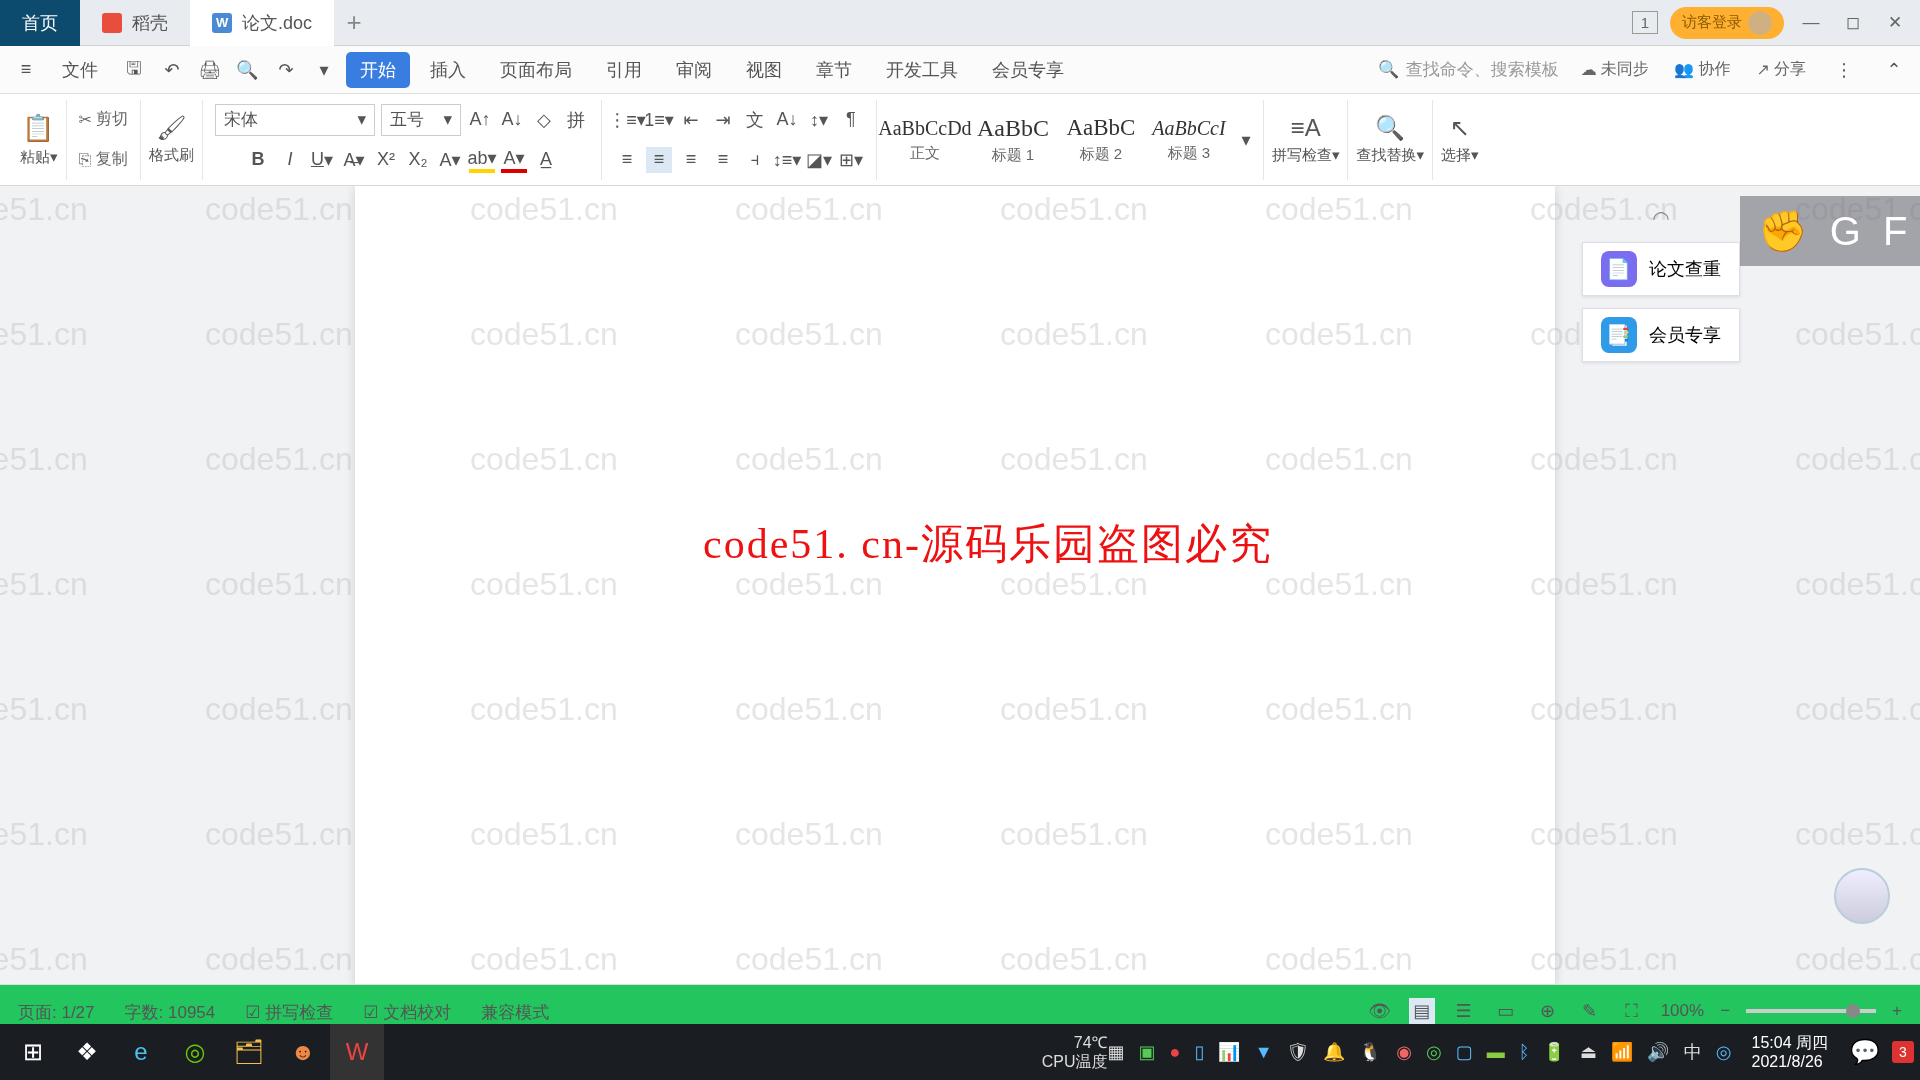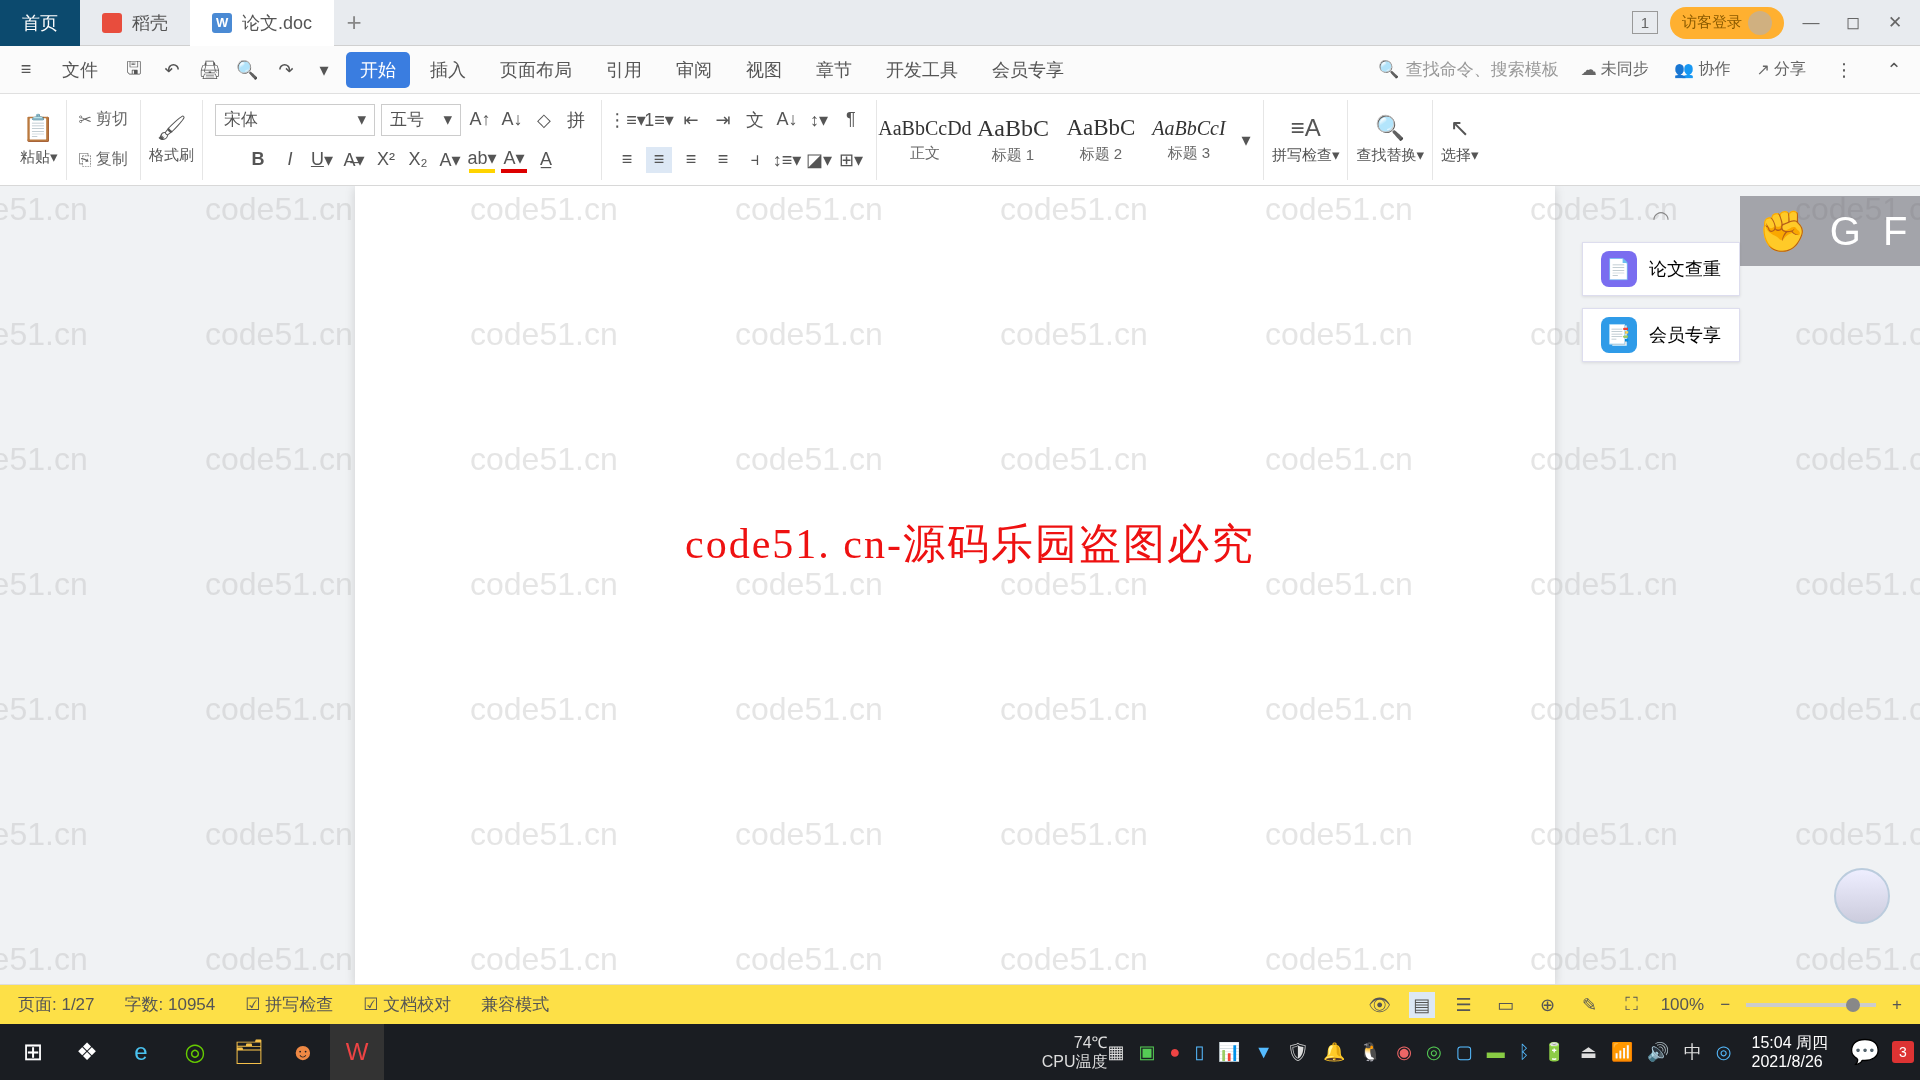--- a/index.html
+++ b/index.html
@@ -30,27 +30,27 @@
 .rib-btn{display:flex;align-items:center;gap:4px;font-size:16px;color:#666;padding:2px 4px;}
 .rib-large{display:flex;flex-direction:column;align-items:center;font-size:15px;color:#555;gap:4px;}
 .font-sel{border:1px solid #ccc;height:32px;padding:0 8px;font-size:17px;color:#555;display:flex;align-items:center;background:#fff;}
 .ico{width:26px;height:26px;display:flex;align-items:center;justify-content:center;font-size:18px;color:#555;}
 .style-item{width:88px;height:70px;display:flex;flex-direction:column;align-items:center;justify-content:center;border:1px solid transparent;}
 .style-prev{font-family:serif;font-size:20px;color:#333;}
 .style-name{font-size:15px;color:#666;margin-top:4px;}
 .doc-area{position:relative;height:calc(1080px - 46px - 48px - 92px - 40px - 56px);background:#f0f2f4;overflow:hidden;}
 .watermark{position:absolute;color:rgba(180,180,180,0.35);font-size:32px;pointer-events:none;}
 .page{position:absolute;left:355px;top:0;width:1200px;height:100%;background:#fff;box-shadow:0 2px 10px rgba(0,0,0,0.15);}
-.doc-text{position:absolute;left:330px;top:330px;font-size:42px;color:#e11;font-family:SimSun,serif;letter-spacing:2px;}
+.doc-text{position:absolute;left:348px;top:330px;font-size:42px;color:#e11;font-family:SimSun,serif;letter-spacing:2px;}
 .side-panel{position:absolute;right:180px;top:20px;display:flex;flex-direction:column;gap:12px;}
 .side-btn{display:flex;align-items:center;gap:12px;background:#fff;border:1px solid #dde;padding:8px 18px;font-size:18px;box-shadow:0 1px 3px rgba(0,0,0,0.1);}
 .side-ico{width:36px;height:36px;border-radius:8px;display:flex;align-items:center;justify-content:center;color:#fff;font-size:20px;}
 .right-float{position:absolute;right:0;top:10px;width:180px;height:70px;background:rgba(100,100,110,0.55);display:flex;align-items:center;gap:22px;padding:0 18px;}
 .float-ico{color:#fff;font-size:40px;}
-.status-bar{height:40px;background:#fde047;display:flex;align-items:center;padding:0 18px;gap:30px;font-size:17px;color:#555;border-top:1px solid #ddd;}
+.status-bar{height:40px;background:#22c55e;display:flex;align-items:flex-end;padding:0 18px;gap:30px;font-size:17px;color:#555;border-top:1px solid #ddd;}
 .status-right{margin-left:auto;display:flex;align-items:center;gap:16px;}
 .zoom-slider{width:130px;height:4px;background:#ccc;position:relative;}
 .zoom-thumb{width:14px;height:14px;border-radius:50%;background:#888;position:absolute;top:-5px;left:100px;}
 .taskbar{height:56px;background:#1a1d22;display:flex;align-items:center;padding:0 6px;}
 .task-ico{width:54px;height:56px;display:flex;align-items:center;justify-content:center;color:#fff;font-size:24px;}
 .tray{margin-left:auto;display:flex;align-items:center;gap:14px;padding-right:10px;}
 .tray-ico{color:#ddd;font-size:18px;}
 .clock{color:#fff;font-size:16px;text-align:left;line-height:1.2;padding:0 10px;}
 .cpu-temp{color:#ddd;text-align:right;font-size:16px;line-height:1.2;}
 .assist{position:absolute;right:30px;bottom:60px;width:56px;height:56px;border-radius:50%;background:linear-gradient(#eef,#ccd);border:2px solid #bcd;}

